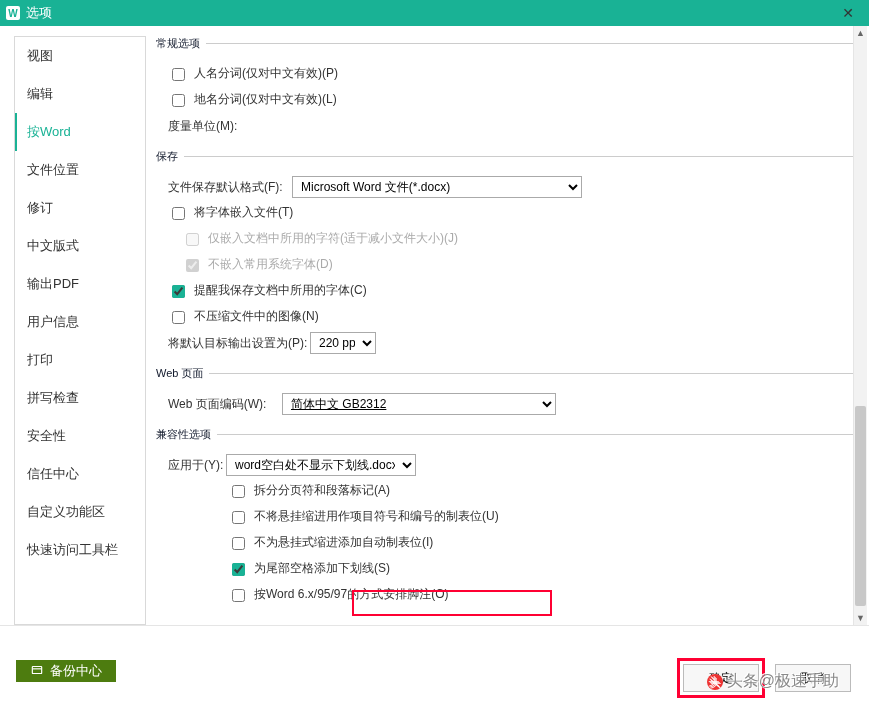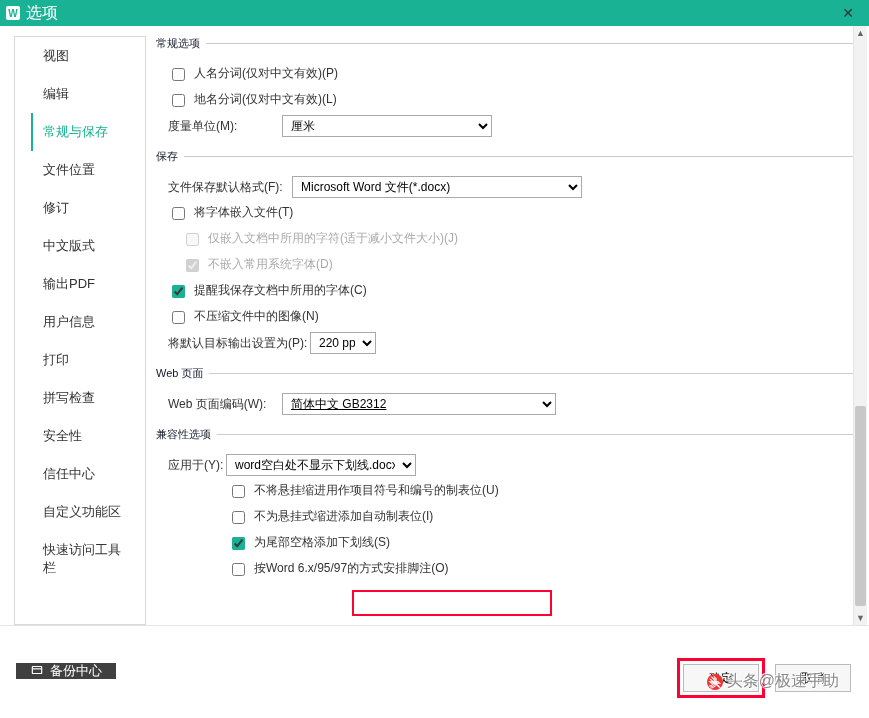--- a/index.html
+++ b/index.html
@@ -1,22 +1,22 @@
 <!DOCTYPE html>
 <html><head>
 <meta charset="utf-8">
 <style>
   * { box-sizing: border-box; font-family: "Microsoft YaHei", sans-serif; }
   body { margin: 0; background: #fff; width: 869px; height: 718px; overflow: hidden; font-size: 12px; color: #333; }
   .titlebar { background: #19b295; height: 26px; display: flex; align-items: center; padding: 0 6px; color: #fff; }
   .titlebar-icon { width: 14px; height: 14px; background: #fff; color: #19b295; font-weight: bold; font-size: 10px; display: inline-flex; align-items: center; justify-content: center; border-radius: 2px; margin-right: 6px; }
-  .titlebar-title { flex: 1; font-size: 16px; }
+  .titlebar-title { flex: 1; font-size: 13px; }
   .titlebar-close { width: 30px; text-align: center; font-size: 14px; cursor: pointer; color:#333; }
   .main { display: flex; height: 600px; border-bottom: 1px solid #e5e5e5; }
-  .sidebar { width: 132px; border: 1px solid #d9d9d9; margin: 10px 0 0 14px; overflow-y: auto; background:#fff;padding-left:16px; }
+  .sidebar { width: 132px; border: 1px solid #d9d9d9; margin: 10px 0 0 14px; overflow-y: auto; background:#fff; }
   .sidebar-item { padding: 10px 12px; cursor: pointer; font-size: 13px; }
   .sidebar-item.active { color: #19b295; font-weight: 500; border-left: 2px solid #19b295; padding-left:10px; }
   .content { flex: 1; padding: 10px 16px 0 10px; overflow-y: auto; position: relative; }
   fieldset { border: none; border-top: 1px solid #ccc; margin: 0 0 8px 0; padding: 8px 0 0 0; }
   legend { padding: 0 6px 0 0; font-size: 11px; color: #0f172a; }
   .row { display: flex; align-items: center; margin: 4px 0; padding-left: 12px; min-height: 22px; }
   .indent { padding-left: 72px; }
   .indent2 { padding-left: 26px; }
   label.cb { display: flex; gap: 6px; cursor: pointer; }
   input[type=checkbox] { width: 13px; height: 13px; accent-color: #19b295; }
@@ -26,21 +26,21 @@
   .sel-unit { width: 210px; }
   .sel-format { width: 290px; }
   .sel-ppi { width: 66px; }
   .sel-enc { width: 274px; text-decoration: underline; }
   .sel-apply { width: 190px; }
   .disabled { color: #aaa; }
   .disabled input { accent-color: #ccc; }
   .highlight-box { position: absolute; border: 2px solid #f03; pointer-events: none; }
   .hl1 { left: 206px; top: 564px; width: 200px; height: 26px; }
   .footer { height: 90px; display:flex; align-items:center; padding: 0 16px; position: relative; }
-  .backup-btn { background: #404040; color: #fff; border: none; height: 16px; padding: 0 14px; display: inline-flex; align-items: center; gap: 6px; cursor: pointer; font-size: 13px; }
+  .backup-btn { background: #4d7c0f; color: #fff; border: none; height: 22px; padding: 0 14px; display: inline-flex; align-items: center; gap: 6px; cursor: pointer; font-size: 13px; }
   .backup-icon svg { width: 14px; height: 14px; }
   .footer-right { position: absolute; right: 18px; bottom: 18px; display: flex; gap: 10px; align-items: center; }
   .btn { height: 28px; min-width: 76px; border: 1px solid #bbb; background: #f7f7f7; cursor: pointer; font-size: 12px; }
   .ok-highlight { border: 3px solid #f03; padding: 3px; display:inline-block; }
   .watermark { position: absolute; right: 30px; bottom: 26px; font-size: 16px; color: #8a8a8a; text-shadow: 1px 1px 0 #fff, -1px -1px 0 #fff; pointer-events: none; font-weight: 500; }
   .wm-logo { display:inline-block; width:16px; height:16px; border-radius:50%; background:#e33; color:#fff; font-size:11px; line-height:16px; text-align:center; margin-right:4px; vertical-align:middle;}
   .scroll-track { position:absolute; right:2px; top:0; bottom:0; width:14px; background:#f2f2f2; border-left:1px solid #e5e5e5;}
   .scroll-thumb { position:absolute; left:1px; right:1px; top:380px; height:200px; background:#c8c8c8; border-radius:2px;}
   .scroll-arrow { position:absolute; left:0; right:0; height:14px; text-align:center; font-size:9px; color:#666; line-height:14px;}
   .sa-up{top:0;} .sa-dn{bottom:0;}
@@ -51,21 +51,21 @@
 <div class="titlebar">
   <span class="titlebar-icon">W</span>
   <span class="titlebar-title">选项</span>
   <span class="titlebar-close">✕</span>
 </div>
 
 <div class="main">
   <div class="sidebar">
     <div class="sidebar-item">视图</div>
     <div class="sidebar-item">编辑</div>
-    <div class="sidebar-item active">常规与保存</div>
+    <div class="sidebar-item active">按Word</div>
     <div class="sidebar-item">文件位置</div>
     <div class="sidebar-item">修订</div>
     <div class="sidebar-item">中文版式</div>
     <div class="sidebar-item">输出PDF</div>
     <div class="sidebar-item">用户信息</div>
     <div class="sidebar-item">打印</div>
     <div class="sidebar-item">拼写检查</div>
     <div class="sidebar-item">安全性</div>
     <div class="sidebar-item">信任中心</div>
     <div class="sidebar-item">自定义功能区</div>
@@ -82,21 +82,20 @@
           </label>
         </div>
       <div class="row">
           <label class="cb">
             <input type="checkbox" style="">
             <span>地名分词(仅对中文有效)(L)</span>
           </label>
         </div>
       <div class="row">
         <span class="label-left">度量单位(M):</span>
-        <select class="sel-unit"><option>厘米</option></select>
       </div>
     </fieldset>
 
     <fieldset>
       <legend>保存</legend>
       <div class="row">
         <span class="label-left" style="width:118px">文件保存默认格式(F):</span>
         <select class="sel-format"><option>Microsoft Word 文件(*.docx)</option></select>
       </div>
       <div class="row">
@@ -142,20 +141,26 @@
         <select class="sel-enc"><option>简体中文 GB2312</option></select>
       </div>
     </fieldset>
 
     <fieldset>
       <legend>兼容性选项</legend>
       <div class="row">
         <span class="label-apply">应用于(Y):</span>
         <select class="sel-apply"><option>word空白处不显示下划线.docx</option></select>
       </div>
+      <div class="row indent">
+          <label class="cb">
+            <input type="checkbox" style="">
+            <span>拆分分页符和段落标记(A)</span>
+          </label>
+        </div>
       <div class="row indent">
           <label class="cb">
             <input type="checkbox" style="">
             <span>不将悬挂缩进用作项目符号和编号的制表位(U)</span>
           </label>
         </div>
       <div class="row indent">
           <label class="cb">
             <input type="checkbox" style="">
             <span>不为悬挂式缩进添加自动制表位(I)</span>

